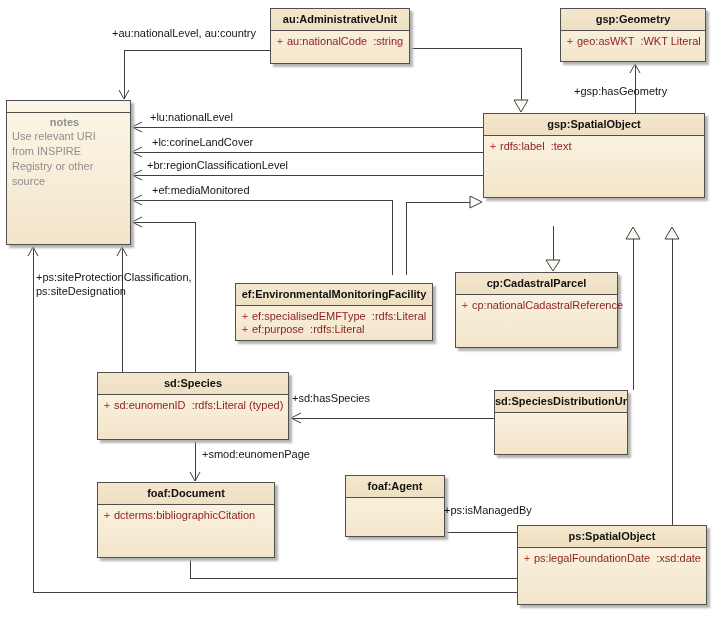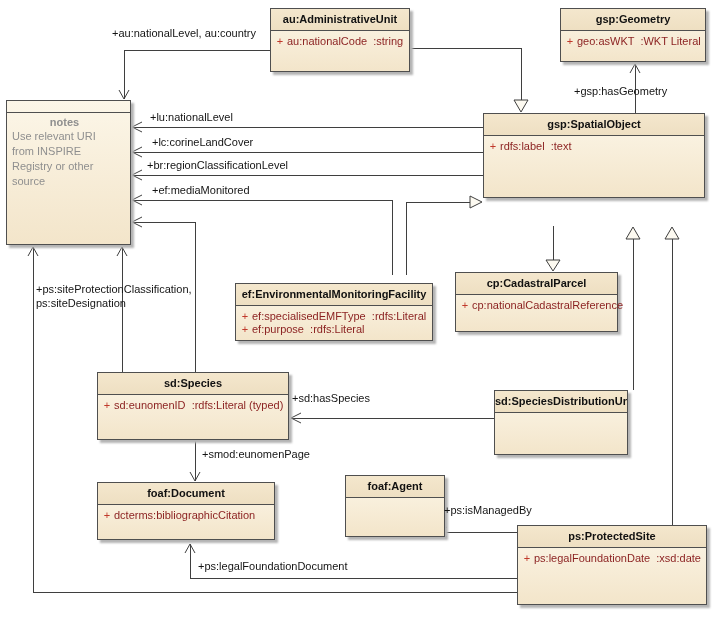--- a/index.html
+++ b/index.html
@@ -31,21 +31,21 @@
   .notes-body{font-size:11px;line-height:15px;}
   
   #edges{position:absolute;left:0;top:0;width:714px;height:617px;}
   #edges polyline{fill:none;stroke:#3f3f3f;stroke-width:1;shape-rendering:crispEdges;}
   #edges path.open{fill:none;stroke:#3f3f3f;stroke-width:1;}
   #edges path.tri{fill:#fdfaf1;stroke:#3f3f3f;stroke-width:1;}
   
   .edge-label{
     position:absolute;font-size:11px;color:#141414;white-space:nowrap;line-height:14px;
   }
-  .edge-label.wrap{white-space:normal;margin-top:12px;}
+  .edge-label.wrap{white-space:normal;}
 </style>
 </head>
 <body>
 
 <div id="canvas">
 
   <svg id="edges" width="714" height="617" viewBox="0 0 714 617">
     <g>
       <polyline points="270,50 124,50 124,99"></polyline>
       <path class="open" d="M119,90 L124,99 L129,90"></path>
@@ -113,21 +113,21 @@
     <g>
       <polyline points="517,592 33,592 33,247"></polyline>
       <path class="open" d="M28,256 L33,247 L38,256"></path>
     </g>
     <g>
       <polyline points="122,372 122,247"></polyline>
       <path class="open" d="M117,256 L122,247 L127,256"></path>
     </g>
   </svg>
 
-  <div class="uml-class" style="left:270px;top:8px;width:140px;height:64px">
+  <div class="uml-class" style="left:270px;top:8px;width:140px;height:56px">
     <div class="uml-header">au:AdministrativeUnit</div>
     <div class="uml-attrs">
       <div class="attr"><span class="vis">+</span><span class="atxt">au:nationalCode  :string</span></div>
     </div>
   </div>
 
   <div class="uml-class" style="left:560px;top:8px;width:146px;height:54px">
     <div class="uml-header">gsp:Geometry</div>
     <div class="uml-attrs">
       <div class="attr"><span class="vis">+</span><span class="atxt">geo:asWKT  :WKT Literal</span></div>
@@ -150,63 +150,62 @@
   </div>
 
   <div class="uml-class" style="left:235px;top:283px;width:198px;height:58px">
     <div class="uml-header">ef:EnvironmentalMonitoringFacility</div>
     <div class="uml-attrs">
       <div class="attr"><span class="vis">+</span><span class="atxt">ef:specialisedEMFType  :rdfs:Literal</span></div>
       <div class="attr"><span class="vis">+</span><span class="atxt">ef:purpose  :rdfs:Literal</span></div>
     </div>
   </div>
 
-  <div class="uml-class" style="left:455px;top:272px;width:163px;height:60px">
+  <div class="uml-class" style="left:455px;top:272px;width:163px;height:76px">
     <div class="uml-header">cp:CadastralParcel</div>
     <div class="uml-attrs">
       <div class="attr"><span class="vis">+</span><span class="atxt">cp:nationalCadastralReference</span></div>
     </div>
   </div>
 
   <div class="uml-class" style="left:97px;top:372px;width:192px;height:68px">
     <div class="uml-header">sd:Species</div>
     <div class="uml-attrs">
       <div class="attr"><span class="vis">+</span><span class="atxt">sd:eunomenID  :rdfs:Literal (typed)</span></div>
     </div>
   </div>
 
   <div class="uml-class" style="left:494px;top:390px;width:134px;height:65px">
     <div class="uml-header">sd:SpeciesDistributionUnit</div>
     <div class="uml-attrs"></div>
   </div>
 
-  <div class="uml-class" style="left:97px;top:482px;width:178px;height:58px">
+  <div class="uml-class" style="left:97px;top:482px;width:178px;height:76px">
     <div class="uml-header">foaf:Document</div>
     <div class="uml-attrs">
       <div class="attr"><span class="vis">+</span><span class="atxt">dcterms:bibliographicCitation</span></div>
     </div>
   </div>
 
   <div class="uml-class" style="left:345px;top:475px;width:100px;height:62px">
     <div class="uml-header">foaf:Agent</div>
     <div class="uml-attrs"></div>
   </div>
 
   <div class="uml-class" style="left:517px;top:525px;width:190px;height:80px">
-    <div class="uml-header">ps:ProtectedSite</div>
+    <div class="uml-header">ps:SpatialObject</div>
     <div class="uml-attrs">
       <div class="attr"><span class="vis">+</span><span class="atxt">ps:legalFoundationDate  :xsd:date</span></div>
     </div>
   </div>
 
   <div class="edge-label" style="left:112px;top:26px">+au:nationalLevel, au:country</div>
   <div class="edge-label" style="left:574px;top:84px">+gsp:hasGeometry</div>
   <div class="edge-label" style="left:150px;top:110px">+lu:nationalLevel</div>
   <div class="edge-label" style="left:152px;top:135px">+lc:corineLandCover</div>
   <div class="edge-label" style="left:147px;top:158px">+br:regionClassificationLevel</div>
   <div class="edge-label" style="left:152px;top:183px">+ef:mediaMonitored</div>
   <div class="edge-label wrap" style="left:36px;top:270px;width:162px">+ps:siteProtectionClassification, ps:siteDesignation</div>
   <div class="edge-label" style="left:292px;top:391px">+sd:hasSpecies</div>
   <div class="edge-label" style="left:202px;top:447px">+smod:eunomenPage</div>
   <div class="edge-label" style="left:444px;top:503px">+ps:isManagedBy</div>
-  <div class="edge-label" style="left:198px;top:559px">+ps:legalFoundationDocument</div>
 
 </div>
 
 </body></html>

